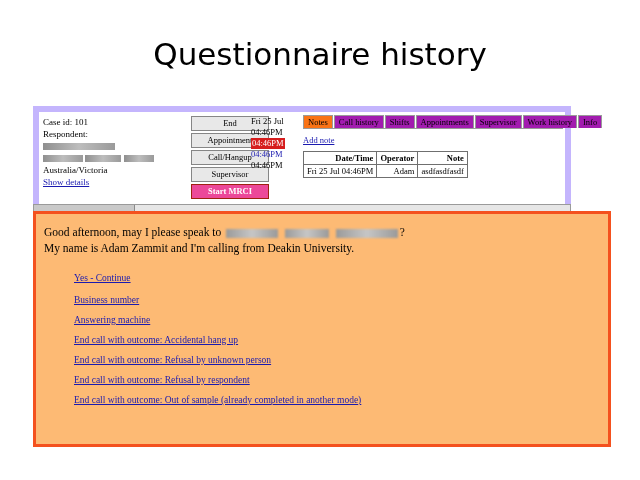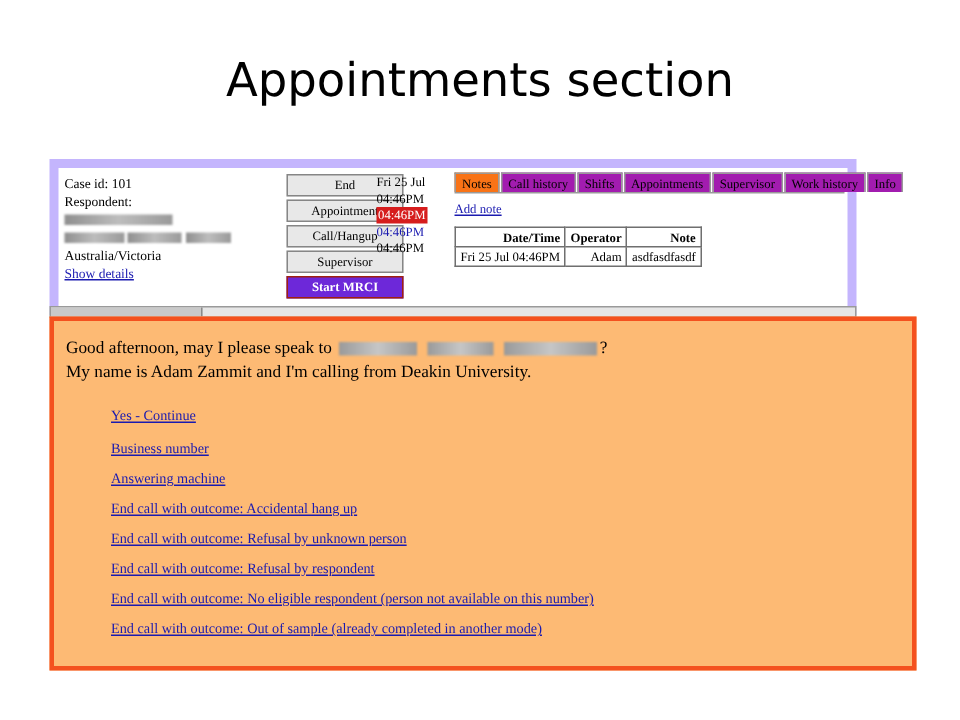--- a/index.html
+++ b/index.html
@@ -79,21 +79,21 @@
     font-size: 8.5px;
     line-height: 11px;
     text-align: center;
     background: #e8e8e8;
     border: 1px solid #868686;
     color: #000;
     cursor: pointer;
     padding: 1px 0;
   }
   .ui-btn.danger {
-    background: #6d28d9;
+    background: #ec4899;
     color: #ffffff;
     border: 1px solid #a02010;
     font-weight: bold;
   }
 
   
   .time-col {
     position: absolute;
     left: 212px;
     top: 4px;
@@ -234,21 +234,21 @@
     color: #1a1ab0;
     text-decoration: underline;
     margin-bottom: 8px;
     cursor: pointer;
   }
   .option.first { margin-bottom: 10px; }
 </style>
 </head>
 <body>
 
-<div class="slide-title">Appointments section</div>
+<div class="slide-title">Questionnaire history</div>
 
 <div class="app-top">
 
   <div class="case-panel">
     <div class="line">Case id: 101</div>
     <div class="line">Respondent:</div>
     <div class="line">
       <span class="redact" style="width:72px"></span>
     </div>
     <div class="line">
@@ -321,16 +321,15 @@
     <div>My name is Adam Zammit and I'm calling from Deakin University.</div>
   </div>
 
   <div class="options">
     <a class="option first">Yes - Continue</a>
     <a class="option">Business number</a>
     <a class="option">Answering machine</a>
     <a class="option">End call with outcome: Accidental hang up</a>
     <a class="option">End call with outcome: Refusal by unknown person</a>
     <a class="option">End call with outcome: Refusal by respondent</a>
-    <a class="option">End call with outcome: No eligible respondent (person not available on this number)</a>
     <a class="option">End call with outcome: Out of sample (already completed in another mode)</a>
   </div>
 </div>
 
 </body></html>

